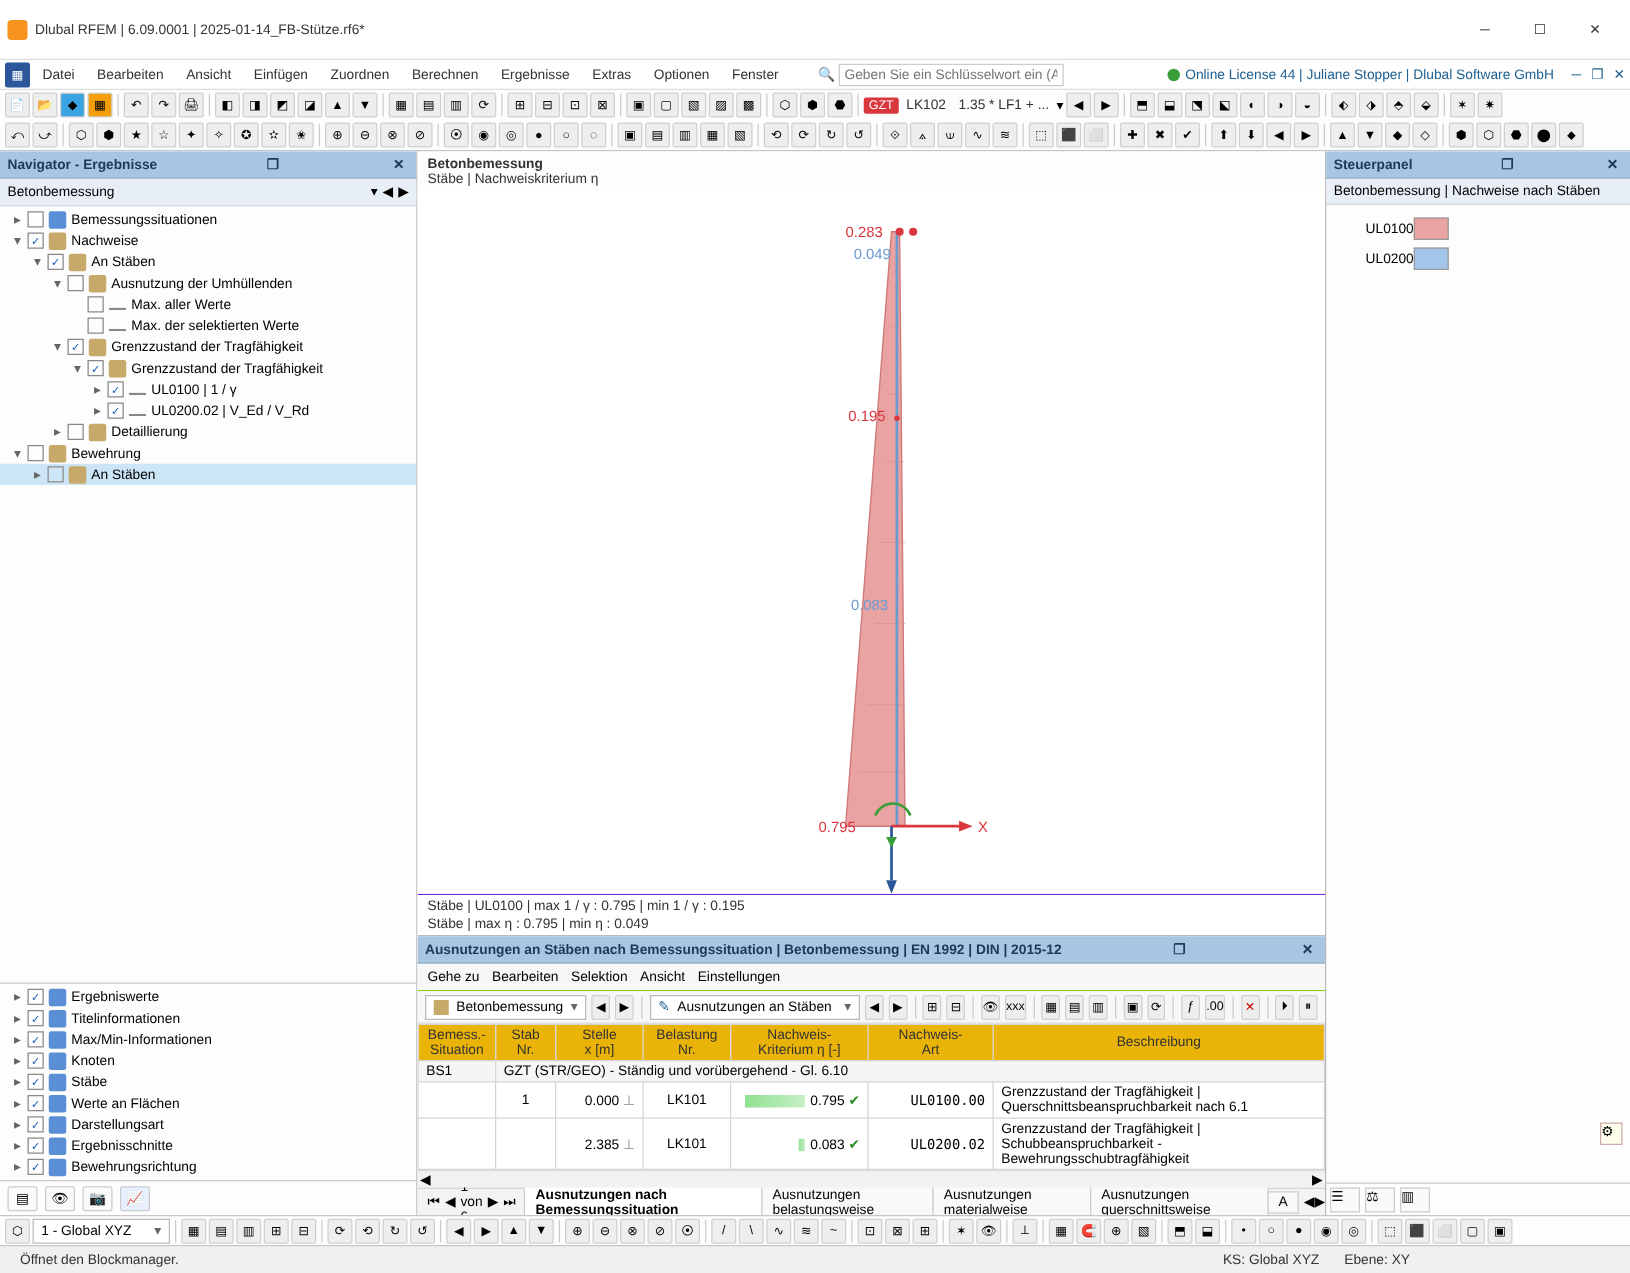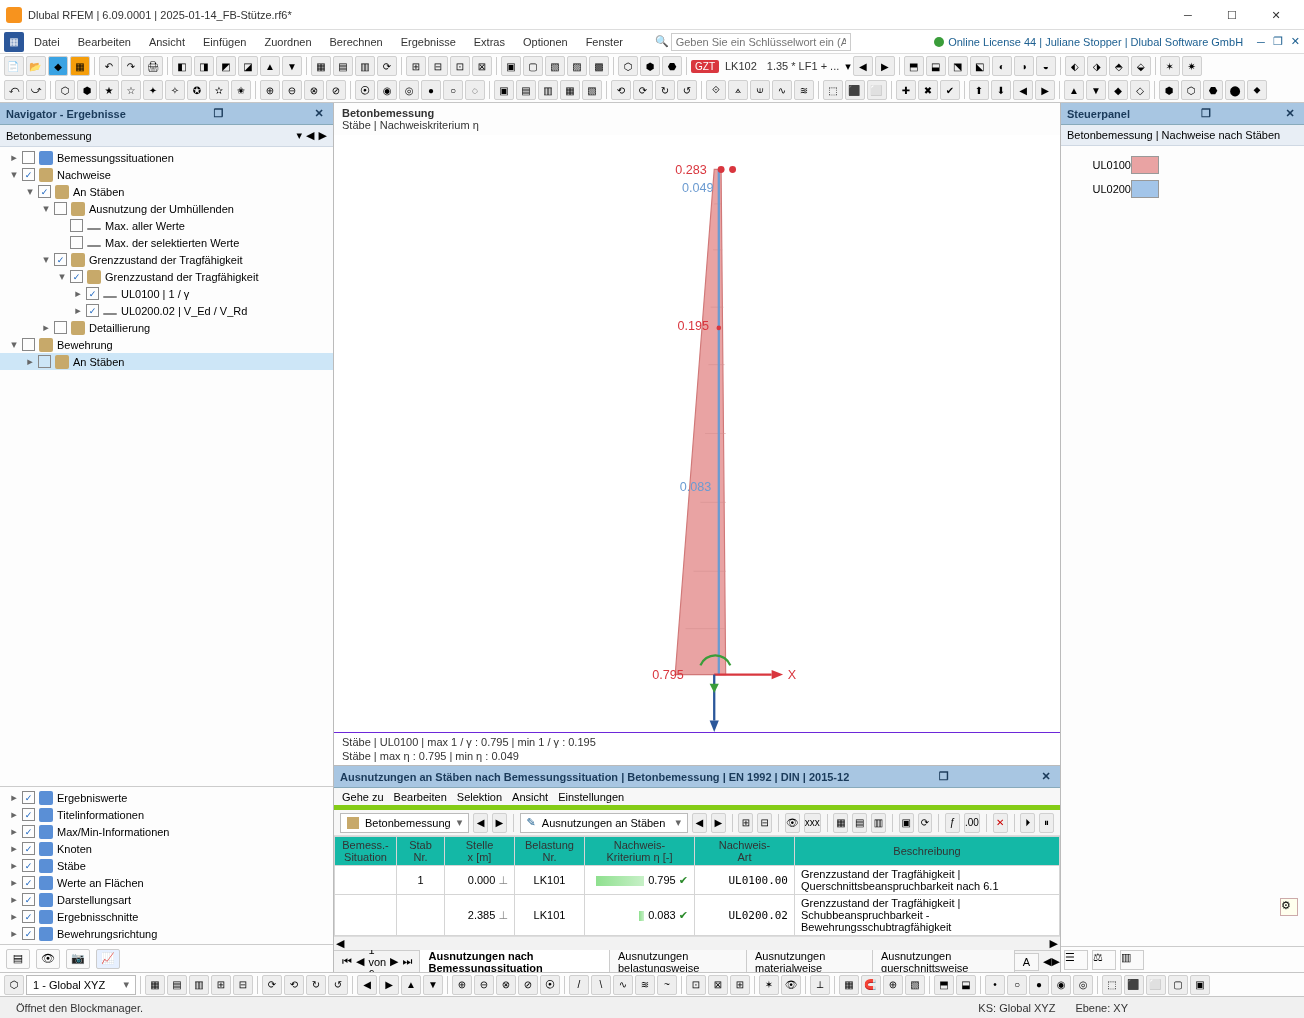--- a/index.html
+++ b/index.html
@@ -1,19 +1,19 @@
 <!DOCTYPE html>
 <html><head>
 <meta charset="utf-8">
 <style>
 * { box-sizing: border-box; margin: 0; padding: 0; font-family: "Segoe UI", Tahoma, sans-serif; font-size: 11px; }
 body { background: #f0f0f0; width: 1304px; height: 1018px; overflow: hidden; display: flex; flex-direction: column; }
 
 
-.titlebar { height: 30px; background: #fff; display: flex; align-items: center; padding: 0 6px; border-bottom: 1px solid #ddd; }
+.titlebar { height: 48px; background: #fff; display: flex; align-items: center; padding: 0 6px; border-bottom: 1px solid #ddd; }
 .titlebar .icon { width: 16px; height: 16px; background: #f7931e; border-radius: 3px; margin-right: 6px; }
 .titlebar .title { flex: 1; color: #333; }
 .titlebar .winbtn { width: 44px; height: 28px; text-align: center; line-height: 28px; color: #333; }
 
 
 .menubar { height: 24px; background: #fff; display: flex; align-items: center; padding: 0 4px; border-bottom: 1px solid #ddd; gap: 2px; }
 .menubar .mi { padding: 2px 8px; color: #333; }
 .menubar .search-box { flex: 0 0 180px; height: 18px; border: 1px solid #ccc; padding: 0 4px; color: #aaa; }
 .menubar .license { margin-left: auto; color: #1e6091; display:flex; align-items:center; gap:4px;}
 .menubar .license .dot{ width:10px;height:10px;background:#3a9d3a;border-radius:50%;}
@@ -51,27 +51,27 @@
 .nav-footer .fbtn{width:24px;height:20px;border:1px solid #ccc;background:#fafafa;border-radius:2px;display:flex;align-items:center;justify-content:center;}
 
 
 .center { flex: 1; display: flex; flex-direction: column; background: #fdfdfd; overflow:hidden;}
 .view-header { padding: 4px 8px; color: #333; font-size:11px;}
 .view-header .bold { font-weight: 600; }
 .viewport { flex: 1; position: relative; background: #fff; overflow:hidden;}
 .viewport svg { width: 100%; height: 100%; }
 .view-caption { padding: 2px 8px; font-size: 11px; color: #333; line-height:14px; background:#fff; border-top:1px solid #6d28d9;}
 .results-panel { border-top: 1px solid #bbb; display:flex; flex-direction:column; }
-.results-toolbar { height: 22px; display: flex; align-items: center; gap: 10px; padding: 0 8px; background:#f7f7f7; border-bottom:5px solid #84cc16;}
+.results-toolbar { height: 22px; display: flex; align-items: center; gap: 10px; padding: 0 8px; background:#f7f7f7; border-bottom:1px solid #84cc16;}
 .results-toolbar2 { height: 26px; display:flex; align-items:center; gap:4px; padding:0 6px; background:#f7f7f7; border-bottom:1px solid #ddd;}
 .combo { border:1px solid #bbb; height:20px; display:flex; align-items:center; padding:0 6px; background:#fff; gap:6px;}
 .combo .arrow{color:#666;}
 table.grid { width: 100%; border-collapse: collapse; font-size: 11px; }
 table.grid th, table.grid td { border: 1px solid #d5d5d5; padding: 2px 6px; text-align: center; background:#fff;}
-table.grid th { background: #14b8a6; font-weight: normal; color:#333; }
+table.grid th { background: #eab308; font-weight: normal; color:#333; }
 table.grid tr.group td { background: #f5f5f5; text-align: left; }
 .val-bar { display:inline-block; height:10px; background:linear-gradient(90deg,#8fe08f,#c7f0c7); vertical-align:middle; margin-right:4px;}
 .check-ok{color:#2a8a2a;}
 .results-tabs { height:22px; display:flex; align-items:center; border-top:1px solid #ccc; background:#f3f3f3;}
 .results-tabs .rtab{ padding:2px 8px; border:1px solid #ccc; margin-left:-1px; background:#f9f9f9;}
 .results-tabs .rtab.active{background:#fff; font-weight:600;}
 .results-tabs .pager{display:flex;align-items:center;gap:4px;padding:0 8px;}
 
 
 .rightpanel { width: 244px; border-left: 1px solid #bbb; background: #fdfdfd; display:flex; flex-direction:column;}
@@ -548,20 +548,24 @@
             <th style="width:70px;white-space:pre-line;">Belastung
 Nr.</th>
             <th style="width:110px;white-space:pre-line;">Nachweis-
 Kriterium η [-]</th>
             <th style="width:100px;white-space:pre-line;">Nachweis-
 Art</th>
             <th style="white-space:pre-line;">Beschreibung</th>
           </tr>
         </thead>
         <tbody id="results-body">
+            <tr class="group">
+              <td>BS1</td>
+              <td colspan="6" style="text-align:left">GZT (STR/GEO) - Ständig und vorübergehend - Gl. 6.10</td>
+            </tr>
             <tr>
               <td></td>
               <td>1</td>
               <td style="text-align:right;">0.000 <span style="color:#888;">⊥</span></td>
               <td>LK101</td>
               <td style="text-align:right;"><span class="val-bar" style="width:48px"></span>0.795 <span class="check-ok">✔</span></td>
               <td style="text-align:right;font-family:monospace;">UL0100.00</td>
               <td style="text-align:left;">Grenzzustand der Tragfähigkeit | Querschnittsbeanspruchbarkeit nach 6.1</td>
             </tr>
             <tr>

